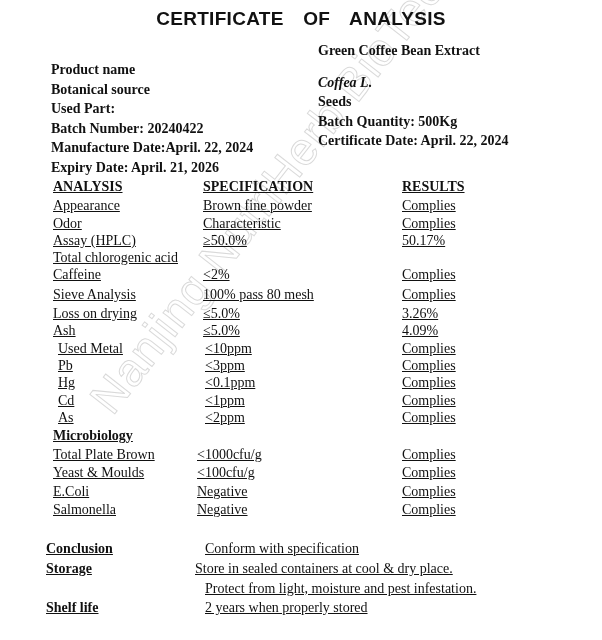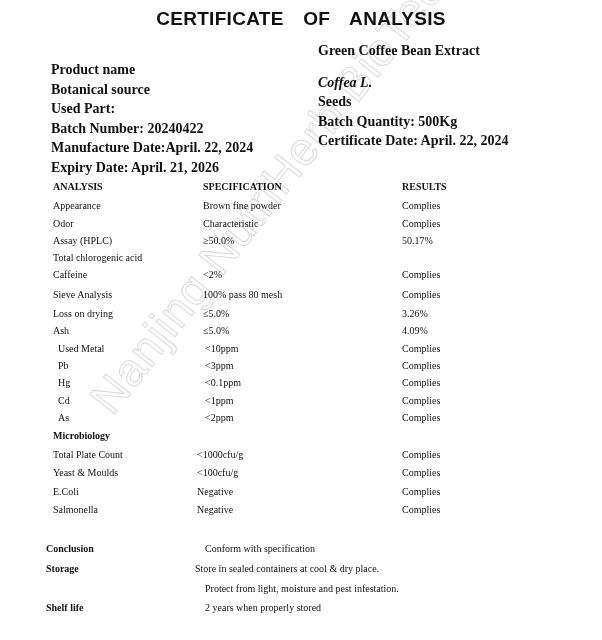--- a/index.html
+++ b/index.html
@@ -12,21 +12,21 @@
     position:absolute; left:0; top:8px; width:602px; text-align:center;
     font-family:"Liberation Sans", sans-serif; font-weight:bold;
     font-size:19px; letter-spacing:0.3px; word-spacing:14px;
   }
   .info { position:absolute; font-weight:bold; font-size:14px; line-height:19.6px; }
   .info div { white-space:nowrap; height:19.6px; }
   .info-left { left:51px; top:41px;margin-top:19px; }
   .info-right { left:318px; top:41px; }
   .italic { font-style:italic;margin-top:12px; }
 
-  .row { position:absolute; font-size:10px; white-space:nowrap; line-height:17px; }
+  .row { position:absolute; font-size:14px; white-space:nowrap; line-height:17px;text-decoration:underline; }
   .hdr { font-weight:bold; }
   .c1 { left:53px; }
   .c2 { left:203px; }
   .c3 { left:402px; }
   .bold { font-weight:bold; }
 
   .watermark {
     position:absolute; left:100px; top:380px;
     transform:rotate(-52deg); transform-origin:left center;
     font-family:"Liberation Sans", sans-serif; font-size:46px;
@@ -106,21 +106,21 @@
 <div class="row c1" style="top:392px; left:58px">Cd</div>
 <div class="row c2" style="top:392px; left:205px">&lt;1ppm</div>
 <div class="row c3" style="top:392px">Complies</div>
 
 <div class="row c1" style="top:409px; left:58px">As</div>
 <div class="row c2" style="top:409px; left:205px">&lt;2ppm</div>
 <div class="row c3" style="top:409px">Complies</div>
 
 <div class="row c1 bold" style="top:427px">Microbiology</div>
 
-<div class="row c1" style="top:446px">Total Plate Count</div>
+<div class="row c1" style="top:446px">Total Plate Brown</div>
 <div class="row" style="top:446px; left:197px">&lt;1000cfu/g</div>
 <div class="row c3" style="top:446px">Complies</div>
 
 <div class="row c1" style="top:464px">Yeast &amp; Moulds</div>
 <div class="row" style="top:464px; left:197px">&lt;100cfu/g</div>
 <div class="row c3" style="top:464px">Complies</div>
 
 <div class="row c1" style="top:483px">E.Coli</div>
 <div class="row" style="top:483px; left:197px">Negative</div>
 <div class="row c3" style="top:483px">Complies</div>

